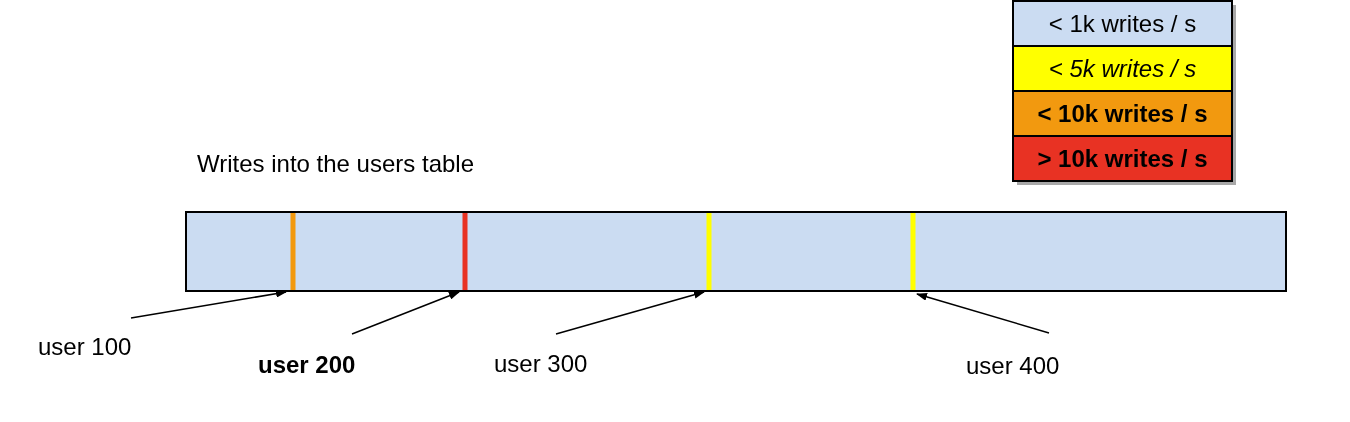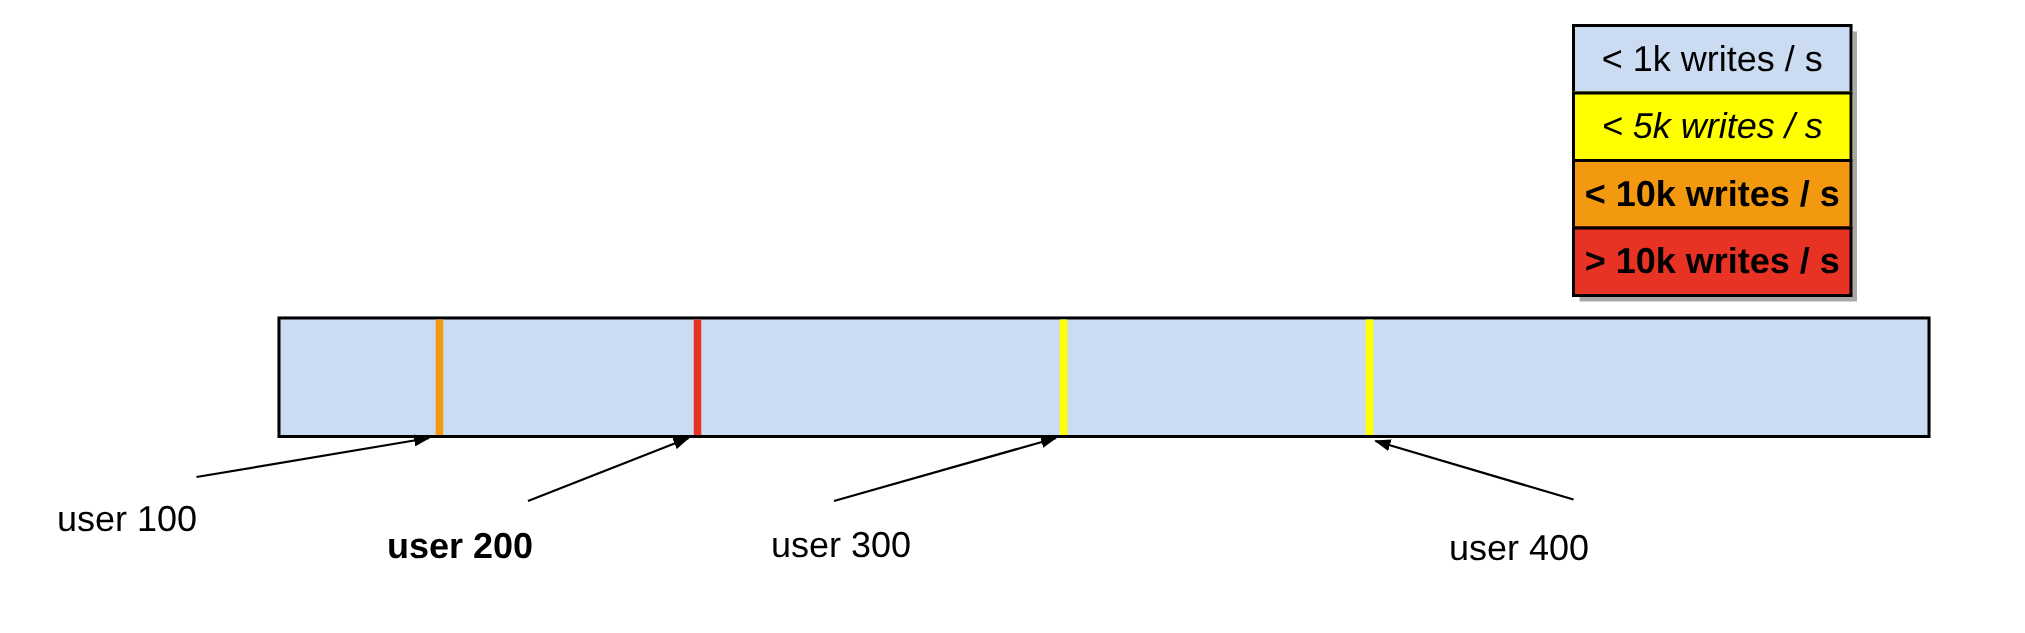--- a/index.html
+++ b/index.html
@@ -54,50 +54,50 @@
   }
 
   
   .user-label {
     position: absolute;
     font-size: 24px;
     white-space: nowrap;
   }
   .user-label.u100 { left: 38px;  top: 333px; }
   .user-label.u200 { left: 258px; top: 351px; font-weight: bold; }
-  .user-label.u300 { left: 494px; top: 350px; margin-left: 20px; }
+  .user-label.u300 { left: 494px; top: 350px; }
   .user-label.u400 { left: 966px; top: 352px; text-align: right; }
 
   
   .legend {
     position: absolute;
     left: 1012px;
-    top: 16px;
-    width: 187px;
+    top: 0;
+    width: 221px;
     box-shadow: 4px 4px 0 -1px #a8a8a8;
-    margin-left: 36px;
   }
   .legend-row {
     box-sizing: border-box;
     height: 47px;
     border: 2px solid #000000;
     margin-top: -2px;
     display: flex;
     align-items: center;
     justify-content: center;
     font-size: 24px;
     white-space: nowrap;
   }
   .legend-row:first-child { margin-top: 0; }
 </style>
 </head>
 <body>
 
 <div class="canvas">
 
+  <div class="diagram-title">Writes into the users table</div>
 
   <div class="keyspace-bar" id="keyspace-bar" style="background: rgb(203, 220, 242);">
       <div class="marker-tick" style="left: 9.65%; background: rgb(242, 153, 15);"></div>
       <div class="marker-tick" style="left: 25.3%; background: rgb(232, 50, 35);"></div>
       <div class="marker-tick" style="left: 47.5%; background: rgb(255, 255, 0);"></div>
       <div class="marker-tick" style="left: 66.1%; background: rgb(255, 255, 0);"></div>
     </div>
 
   <svg class="arrow-layer" viewBox="0 0 1350 422" xmlns="http://www.w3.org/2000/svg">
     <defs>

